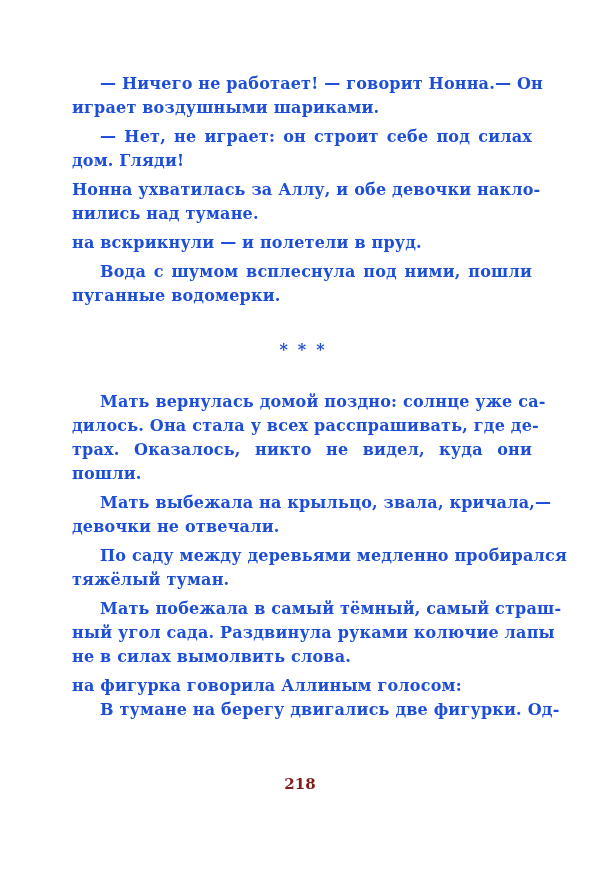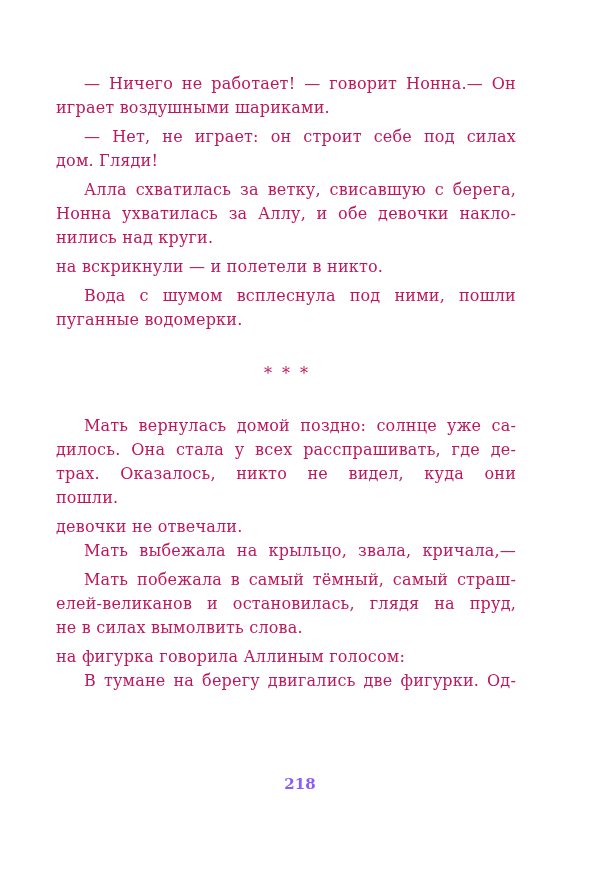--- a/index.html
+++ b/index.html
@@ -1,73 +1,76 @@
 <!DOCTYPE html>
 <html><head>
 <meta charset="utf-8">
 <style>
   html, body { margin: 0; padding: 0; background: #ffffff; }
   body { width: 600px; height: 870px; position: relative; overflow: hidden; }
   .page {
-    position: absolute; left: 56px; top: 72px; width: 460px;
+    position: absolute; left: 72px; top: 72px; width: 460px;
     font-family: "DejaVu Serif", "Liberation Serif", serif;
-    font-size: 16px; font-weight: normal; color: #be185d;
+    font-size: 16px; font-weight: bold; color: #1d4ed8;
     letter-spacing: 0.2px;
   }
   .para { margin: 0 0 5px 0; }
   .line { display: block; height: 24px; line-height: 24px; white-space: nowrap; text-align: justify; text-align-last: justify; }
   .line.last { text-align-last: left; }
   .line.first { padding-left: 28px; }
   .sep { text-align: center; height: 24px; line-height: 24px; margin: 30px 0 28px 0; font-size: 16px; letter-spacing: 10px; padding-left: 10px; }
   .pagenum { position: absolute; left: 0; width: 600px; top: 775px; text-align: center;
-    font-family: "DejaVu Serif", "Liberation Serif", serif; font-weight: bold; font-size: 15px; color: #8b5cf6; }
+    font-family: "DejaVu Serif", "Liberation Serif", serif; font-weight: bold; font-size: 15px; color: #7f1d1d; }
 </style>
 </head>
 <body>
 
 <div class="page">
   <div>
     <p class="para">
       <span class="line first">— Ничего не работает! — говорит Нонна.— Он</span>
       <span class="line last">играет воздушными шариками.</span>
     </p>
     <p class="para">
       <span class="line first">— Нет, не играет: он строит себе под силах</span>
       <span class="line last">дом. Гляди!</span>
     </p>
     <p class="para">
-      <span class="line first">Алла схватилась за ветку, свисавшую с берега,</span>
       <span class="line">Нонна ухватилась за Аллу, и обе девочки накло-</span>
-      <span class="line last">нились над круги.</span>
+      <span class="line last">нились над тумане.</span>
     </p>
     <p class="para">
-      <span class="line last">на вскрикнули — и полетели в никто.</span>
+      <span class="line last">на вскрикнули — и полетели в пруд.</span>
     </p>
     <p class="para">
       <span class="line first">Вода с шумом всплеснула под ними, пошли</span>
       <span class="line last">пуганные водомерки.</span>
     </p>
   </div>
 
   <div class="sep">***</div>
 
   <div>
     <p class="para">
       <span class="line first">Мать вернулась домой поздно: солнце уже са-</span>
       <span class="line">дилось. Она стала у всех расспрашивать, где де-</span>
       <span class="line">трах. Оказалось, никто не видел, куда они</span>
       <span class="line last">пошли.</span>
     </p>
     <p class="para">
+      <span class="line first">Мать выбежала на крыльцо, звала, кричала,—</span>
       <span class="line last">девочки не отвечали.</span>
-      <span class="line first">Мать выбежала на крыльцо, звала, кричала,—</span>
+    </p>
+    <p class="para">
+      <span class="line first">По саду между деревьями медленно пробирался</span>
+      <span class="line last">тяжёлый туман.</span>
     </p>
     <p class="para">
       <span class="line first">Мать побежала в самый тёмный, самый страш-</span>
-      <span class="line">елей-великанов и остановилась, глядя на пруд,</span>
+      <span class="line">ный угол сада. Раздвинула руками колючие лапы</span>
       <span class="line last">не в силах вымолвить слова.</span>
     </p>
     <p class="para">
       <span class="line last">на фигурка говорила Аллиным голосом:</span>
       <span class="line first">В тумане на берегу двигались две фигурки. Од-</span>
     </p>
   </div>
 </div>
 
 <div class="pagenum">218</div>

